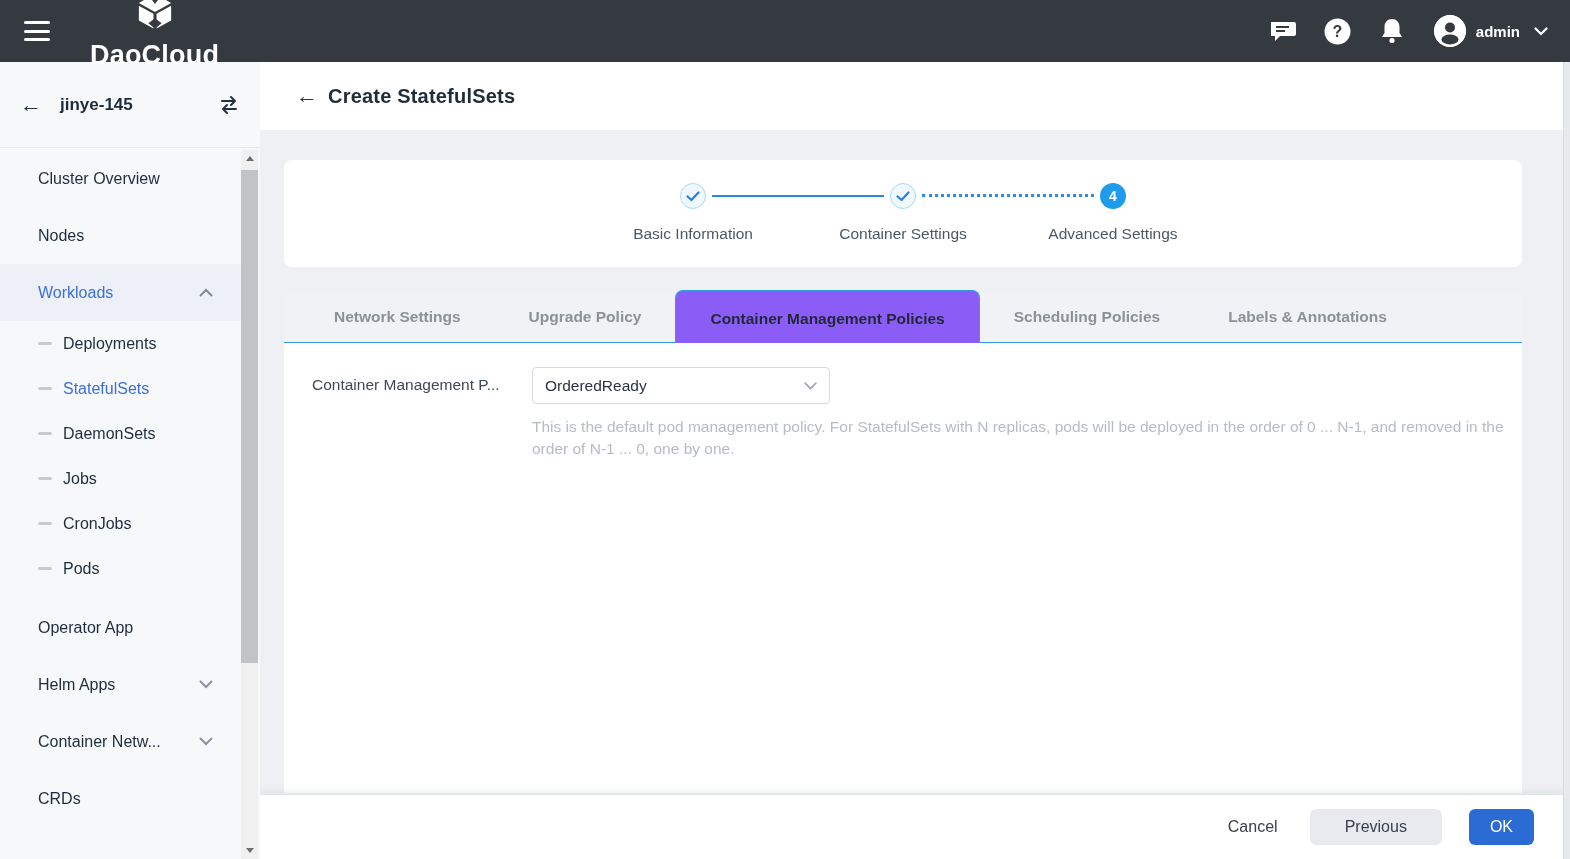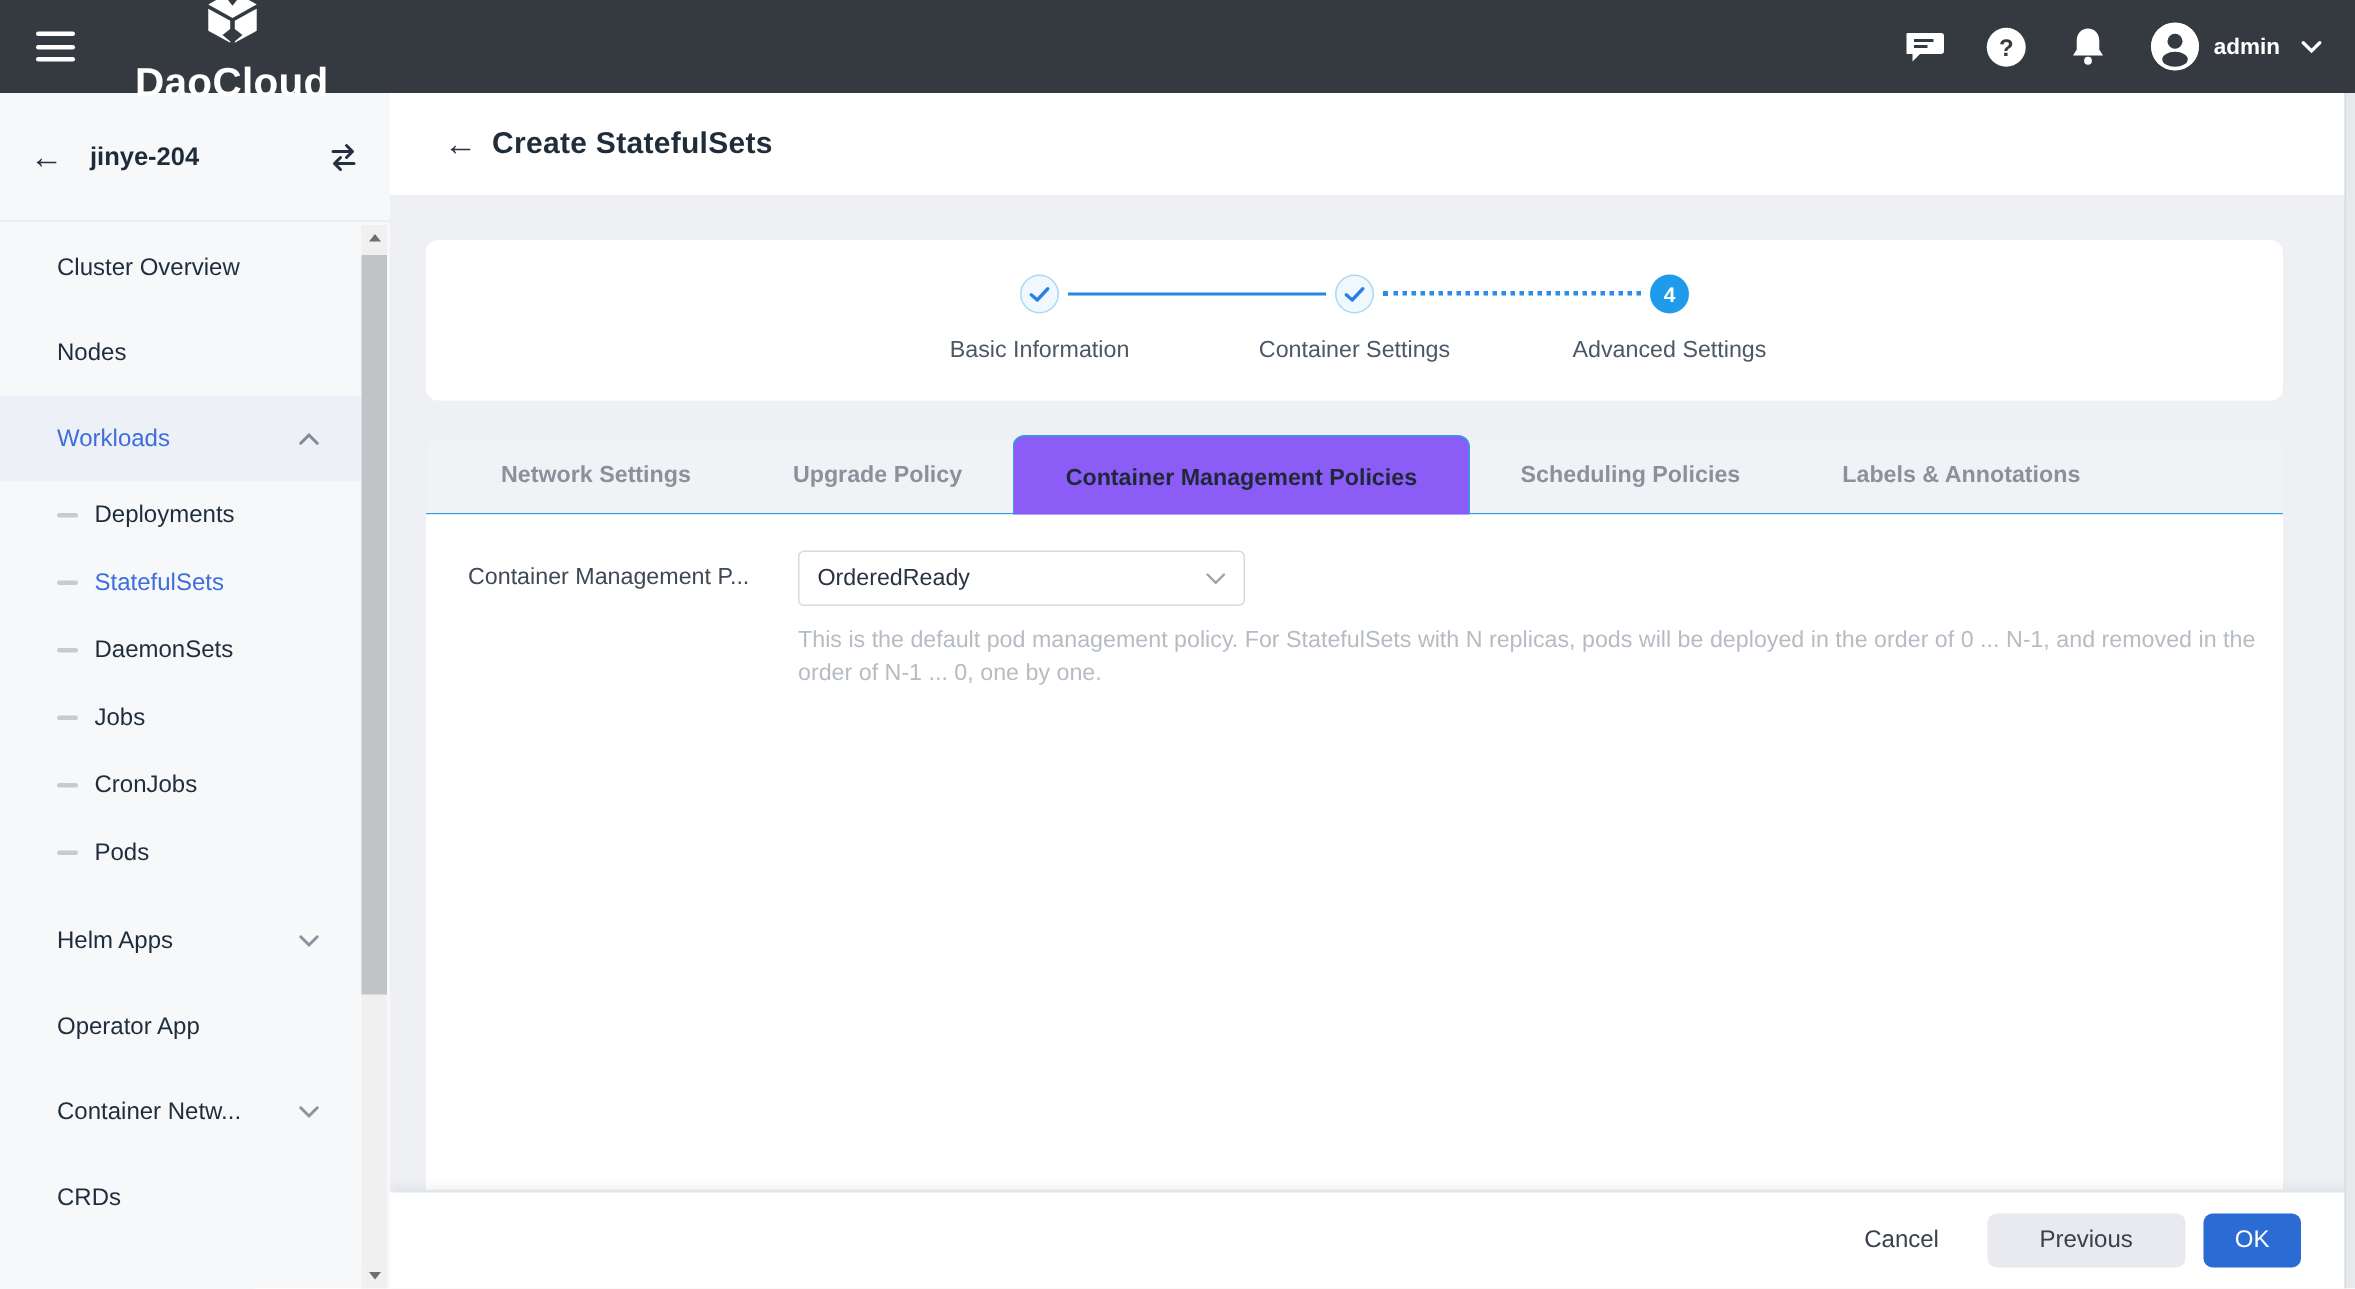--- a/index.html
+++ b/index.html
@@ -75,21 +75,21 @@
   .select-value { font-size:15.5px; color:#2a3340; }
   .select .chevron { margin-left:auto; display:flex; }
   .help { margin-top:12px; max-width:1005px; font-size:15.5px; line-height:22px; color:#b6bcc4; }
 
   
   .footer { position:absolute; bottom:0; left:0; right:0; height:64px; background:#fff;
             box-shadow:0 -3px 8px rgba(31,45,61,0.08); display:flex; align-items:center; justify-content:flex-end;
             padding-right:36px; z-index:6; }
   .cancel-link { font-size:16px; color:#39414d; cursor:pointer; margin-right:32px; }
   .btn { height:36px; border:none; border-radius:6px; font-family:inherit; font-size:16px; cursor:pointer; }
-  .btn.prev { background:#e8eaef; color:#39414d; padding:0 35px; margin-right:12px; }
+  .btn.prev { background:#e8eaef; color:#39414d; padding:0 35px; margin-right:27px; }
   .btn.ok { background:var(--accent_blue,#2a6bd4); color:#fff; padding:0 21px; font-weight:500; }
 
   .right-strip { position:absolute; top:62px; right:0; width:7px; height:797px; background:#e7eaed; border-left:1px solid #d9dcdf; z-index:8; }
 </style>
 </head>
 <body>
 
 <div class="topbar">
   <div class="hamburger">
       <span></span>
@@ -138,21 +138,21 @@
       <svg width="14" height="9" viewBox="0 0 14 9">
           <path d="M1.5 1.5 L7 7 L12.5 1.5" stroke="#fff" stroke-width="2.2" fill="none" stroke-linecap="round"></path>
         </svg>
     </span>
   </div>
 </div>
 
 <aside>
   <div class="side-head">
     <span class="side-back">←</span>
-    <span class="cluster-name">jinye-204</span>
+    <span class="cluster-name">jinye-145</span>
     <span class="side-swap">
       <svg width="22" height="20" viewBox="0 0 22 20">
           <path d="M4 6 h13 m0 0 l-4 -4 m4 4 l-4 4" stroke="#223041" stroke-width="2" fill="none" stroke-linecap="round" stroke-linejoin="round"></path>
           <path d="M18 14 h-13 m0 0 l4 -4 m-4 4 l4 4" stroke="#223041" stroke-width="2" fill="none" stroke-linecap="round" stroke-linejoin="round"></path>
         </svg>
     </span>
   </div>
   <nav class="side-nav">
     <div class="nav-item">
         <span>Cluster Overview</span>
@@ -187,30 +187,30 @@
     <div class="nav-sub">
         <span class="dash"></span>
         <span>CronJobs</span>
       </div>
     <div class="nav-sub">
         <span class="dash"></span>
         <span>Pods</span>
       </div>
     <div class="nav-gap"></div>
     <div class="nav-item">
+        <span>Operator App</span>
+      </div>
+    <div class="nav-item">
       <span>Helm Apps</span>
       <span class="chev">
           <svg width="14" height="9" viewBox="0 0 14 9">
             <path d="M1.5 1.5 L7 7 L12.5 1.5" stroke="#8a93a0" stroke-width="2" fill="none" stroke-linecap="round"></path>
           </svg>
         </span>
     </div>
-    <div class="nav-item">
-        <span>Operator App</span>
-      </div>
     <div class="nav-item">
       <span>Container Netw...</span>
       <span class="chev">
           <svg width="14" height="9" viewBox="0 0 14 9">
             <path d="M1.5 1.5 L7 7 L12.5 1.5" stroke="#8a93a0" stroke-width="2" fill="none" stroke-linecap="round"></path>
           </svg>
         </span>
     </div>
     <div class="nav-item">
         <span>CRDs</span>

